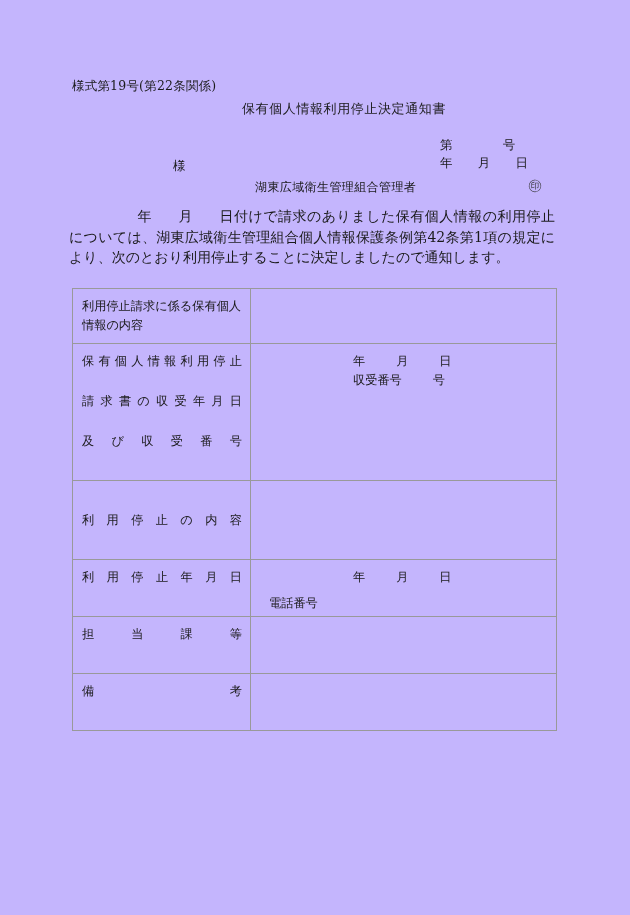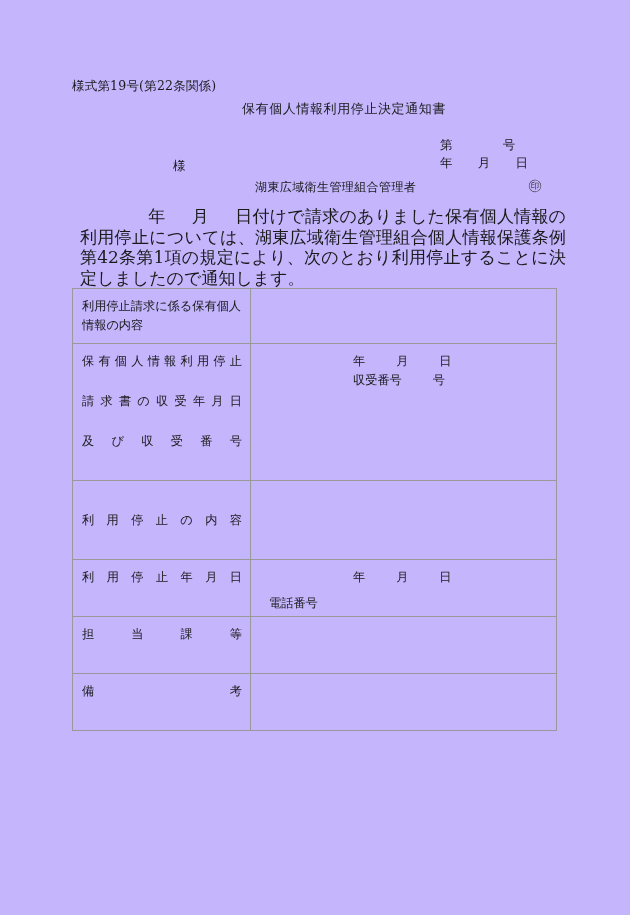--- a/index.html
+++ b/index.html
@@ -75,24 +75,24 @@
     left: 528px;
     top: 178px;
     font-size: 14px;
     line-height: 1;
     color: #333;
   }
 
   
   .body-text {
     position: absolute;
-    left: 80px;
+    left: 69px;
     top: 206px;
     width: 486px;
-    font-size: 17px;
+    font-size: 14px;
     line-height: 20.5px;
     text-align: justify;
     text-justify: inter-character;
   }
   .body-text .lead {
     display: inline-block;
     width: 68px;
   }
   .body-text .gap {
     display: inline-block;

